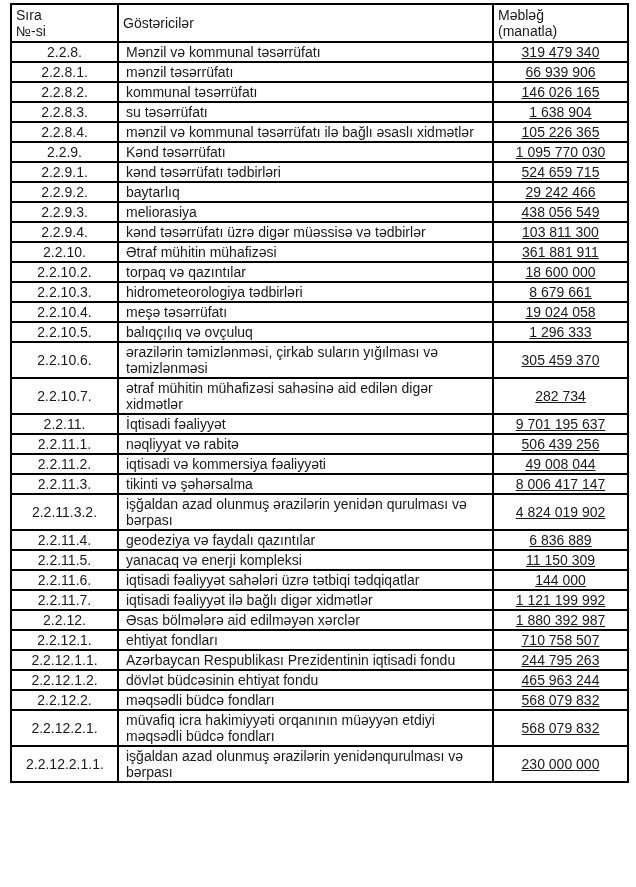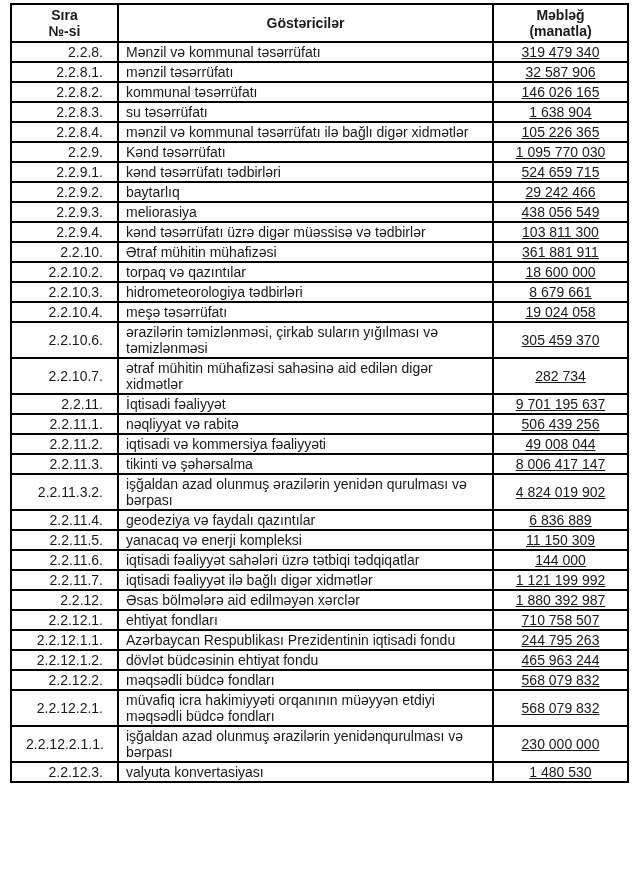--- a/index.html
+++ b/index.html
@@ -24,26 +24,26 @@
   col.c-lbl { width: 375px; }
   col.c-amt { width: 135px; }
   th, td {
     border: 2px solid #000000;
     font-size: 14px;
     line-height: 16px;
     vertical-align: middle;
     overflow: hidden;
   }
   th {
-    font-weight: bold;
+    font-weight: normal;
+    text-align: left;
+    padding: 2px 4px;
+  }
+  td.num {
     text-align: center;
-    padding: 2px 4px;
-  }
-  td.num {
-    text-align: right;
     padding: 1px 14px;
   }
   td.lbl {
     text-align: left;
     padding: 1px 4px 1px 7px;
   }
   td.amt {
     text-align: center;
     padding: 1px 2px;
     white-space: nowrap;
@@ -77,38 +77,38 @@
   <tbody>
   <tr>
     <td class="num">2.2.8.</td>
     <td class="lbl">Mənzil və kommunal təsərrüfatı</td>
     <td class="amt">319 479 340</td>
   </tr>
 
   <tr>
     <td class="num">2.2.8.1.</td>
     <td class="lbl">mənzil təsərrüfatı</td>
-    <td class="amt">32 587 906</td>
+    <td class="amt">66 939 906</td>
   </tr>
 
   <tr>
     <td class="num">2.2.8.2.</td>
     <td class="lbl">kommunal təsərrüfatı</td>
     <td class="amt">146 026 165</td>
   </tr>
 
   <tr>
     <td class="num">2.2.8.3.</td>
     <td class="lbl">su təsərrüfatı</td>
     <td class="amt">1 638 904</td>
   </tr>
 
   <tr>
     <td class="num">2.2.8.4.</td>
-    <td class="lbl">mənzil və kommunal təsərrüfatı ilə bağlı digər xidmətlər</td>
+    <td class="lbl">mənzil və kommunal təsərrüfatı ilə bağlı əsaslı xidmətlər</td>
     <td class="amt">105 226 365</td>
   </tr>
 
   <tr>
     <td class="num">2.2.9.</td>
     <td class="lbl">Kənd təsərrüfatı</td>
     <td class="amt">1 095 770 030</td>
   </tr>
 
   <tr>
@@ -153,20 +153,25 @@
     <td class="lbl">hidrometeorologiya tədbirləri</td>
     <td class="amt">8 679 661</td>
   </tr>
 
   <tr>
     <td class="num">2.2.10.4.</td>
     <td class="lbl">meşə təsərrüfatı</td>
     <td class="amt">19 024 058</td>
   </tr>
 
+  <tr>
+    <td class="num">2.2.10.5.</td>
+    <td class="lbl">balıqçılıq və ovçuluq</td>
+    <td class="amt">1 296 333</td>
+  </tr>
 
   <tr>
     <td class="num">2.2.10.6.</td>
     <td class="lbl">ərazilərin təmizlənməsi, çirkab suların yığılması və təmizlənməsi</td>
     <td class="amt">305 459 370</td>
   </tr>
 
   <tr>
     <td class="num">2.2.10.7.</td>
     <td class="lbl">ətraf mühitin mühafizəsi sahəsinə aid edilən digər xidmətlər</td>
@@ -263,19 +268,14 @@
     <td class="lbl">müvafiq icra hakimiyyəti orqanının müəyyən etdiyi məqsədli büdcə fondları</td>
     <td class="amt">568 079 832</td>
   </tr>
 
   <tr>
     <td class="num">2.2.12.2.1.1.</td>
     <td class="lbl">işğaldan azad olunmuş ərazilərin yenidənqurulması və bərpası</td>
     <td class="amt">230 000 000</td>
   </tr>
 
-  <tr>
-    <td class="num">2.2.12.3.</td>
-    <td class="lbl">valyuta konvertasiyası</td>
-    <td class="amt">1 480 530</td>
-  </tr>
 </tbody>
 </table>
 
 </body></html>

